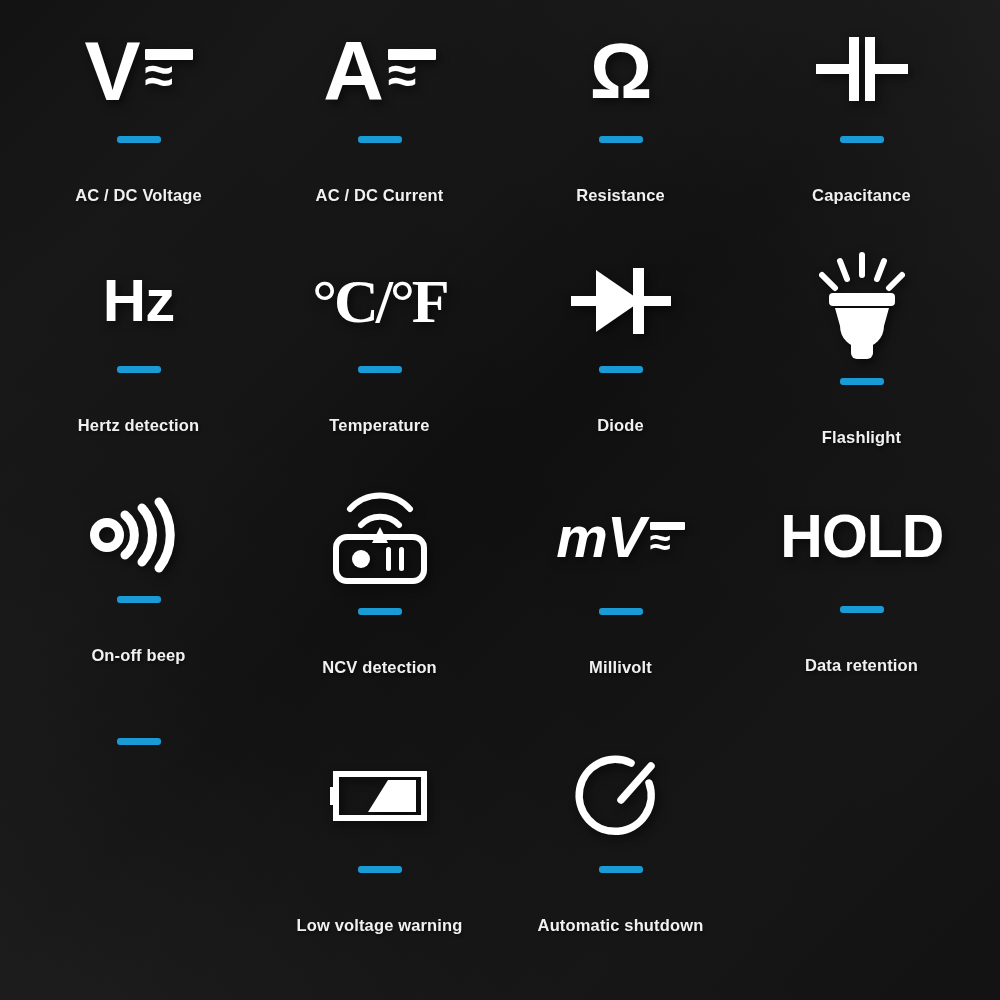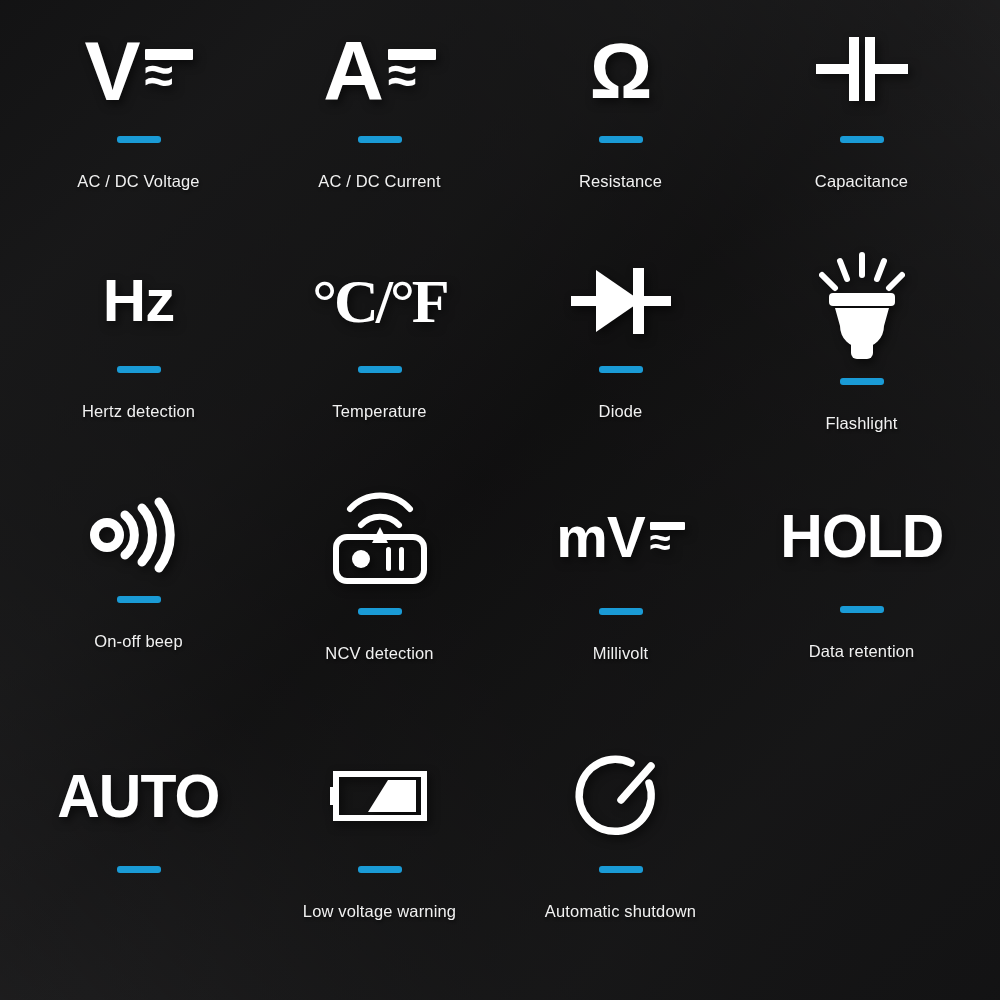--- a/index.html
+++ b/index.html
@@ -99,28 +99,29 @@
   .accent {
     width: 44px;
     height: 7px;
     border-radius: 3px;
     background: #1a9bd6;
     margin-top: 6px;
     flex: none;
   }
 
   .label {
-    margin-top: 28px;
+    margin-top: 42px;
     color: #f1f1f1;
     font-size: 16.5px;
     text-align: left;
     line-height: 1.26;
     letter-spacing: 0.15px;
     white-space: pre-line;
     text-shadow: 1px 2px 3px rgba(0,0,0,0.45);
+    font-weight: bold;
   }
 
   
   .acdc-wrap {
     display: flex;
     align-items: flex-start;
     gap: 5px;
   }
   .acdc-letter {
     font-weight: bold;
@@ -284,43 +285,40 @@
       </div>
     </div>
     <div class="accent"></div>
     <div class="label">NCV detection</div>
   </div>
 
 
   <div class="cell r3">
     <div class="glyph-box">
       <div class="glyph acdc-wrap">
-        <span class="acdc-letter txt-glyph" style="font-size:58px;">mV</span>
+        <span class="acdc-letter txt-glyph" style="font-size:58px;font-style:italic;">mV</span>
         <span class="acdc-mark">
           <span class="acdc-bar" style="width:35px;height:8px;margin-top:10px;"></span>
           <span class="acdc-wave txt-glyph" style="font-size:38px;margin-top:-1px;">≈</span>
         </span>
       </div>
     </div>
     <div class="accent"></div>
     <div class="label">Millivolt</div>
   </div>
 
   <div class="cell r4">
     <div class="glyph-box">
       <div class="glyph txt-glyph" style="font-size:62px;transform:scaleX(0.95);">HOLD</div>
     </div>
     <div class="accent"></div>
     <div class="label">Data retention</div>
   </div>
 
   <div class="cell r4">
-    <div class="glyph-box">
-      <div class="glyph txt-glyph" style="font-size:62px;transform:scaleX(0.95);">AUTO</div>
-    </div>
     <div class="accent"></div>
   </div>
 
   <div class="cell r4">
     <div class="glyph-box">
       <div class="glyph">
         <svg width="100" height="56" viewBox="0 0 100 56">
           <rect x="6" y="6" width="88" height="44" fill="none" stroke="#fff" stroke-width="6"></rect>
           <rect x="0" y="19" width="8" height="18" fill="#fff"></rect>
           <polygon points="58,12 86,12 86,44 38,44" fill="#fff"></polygon>

